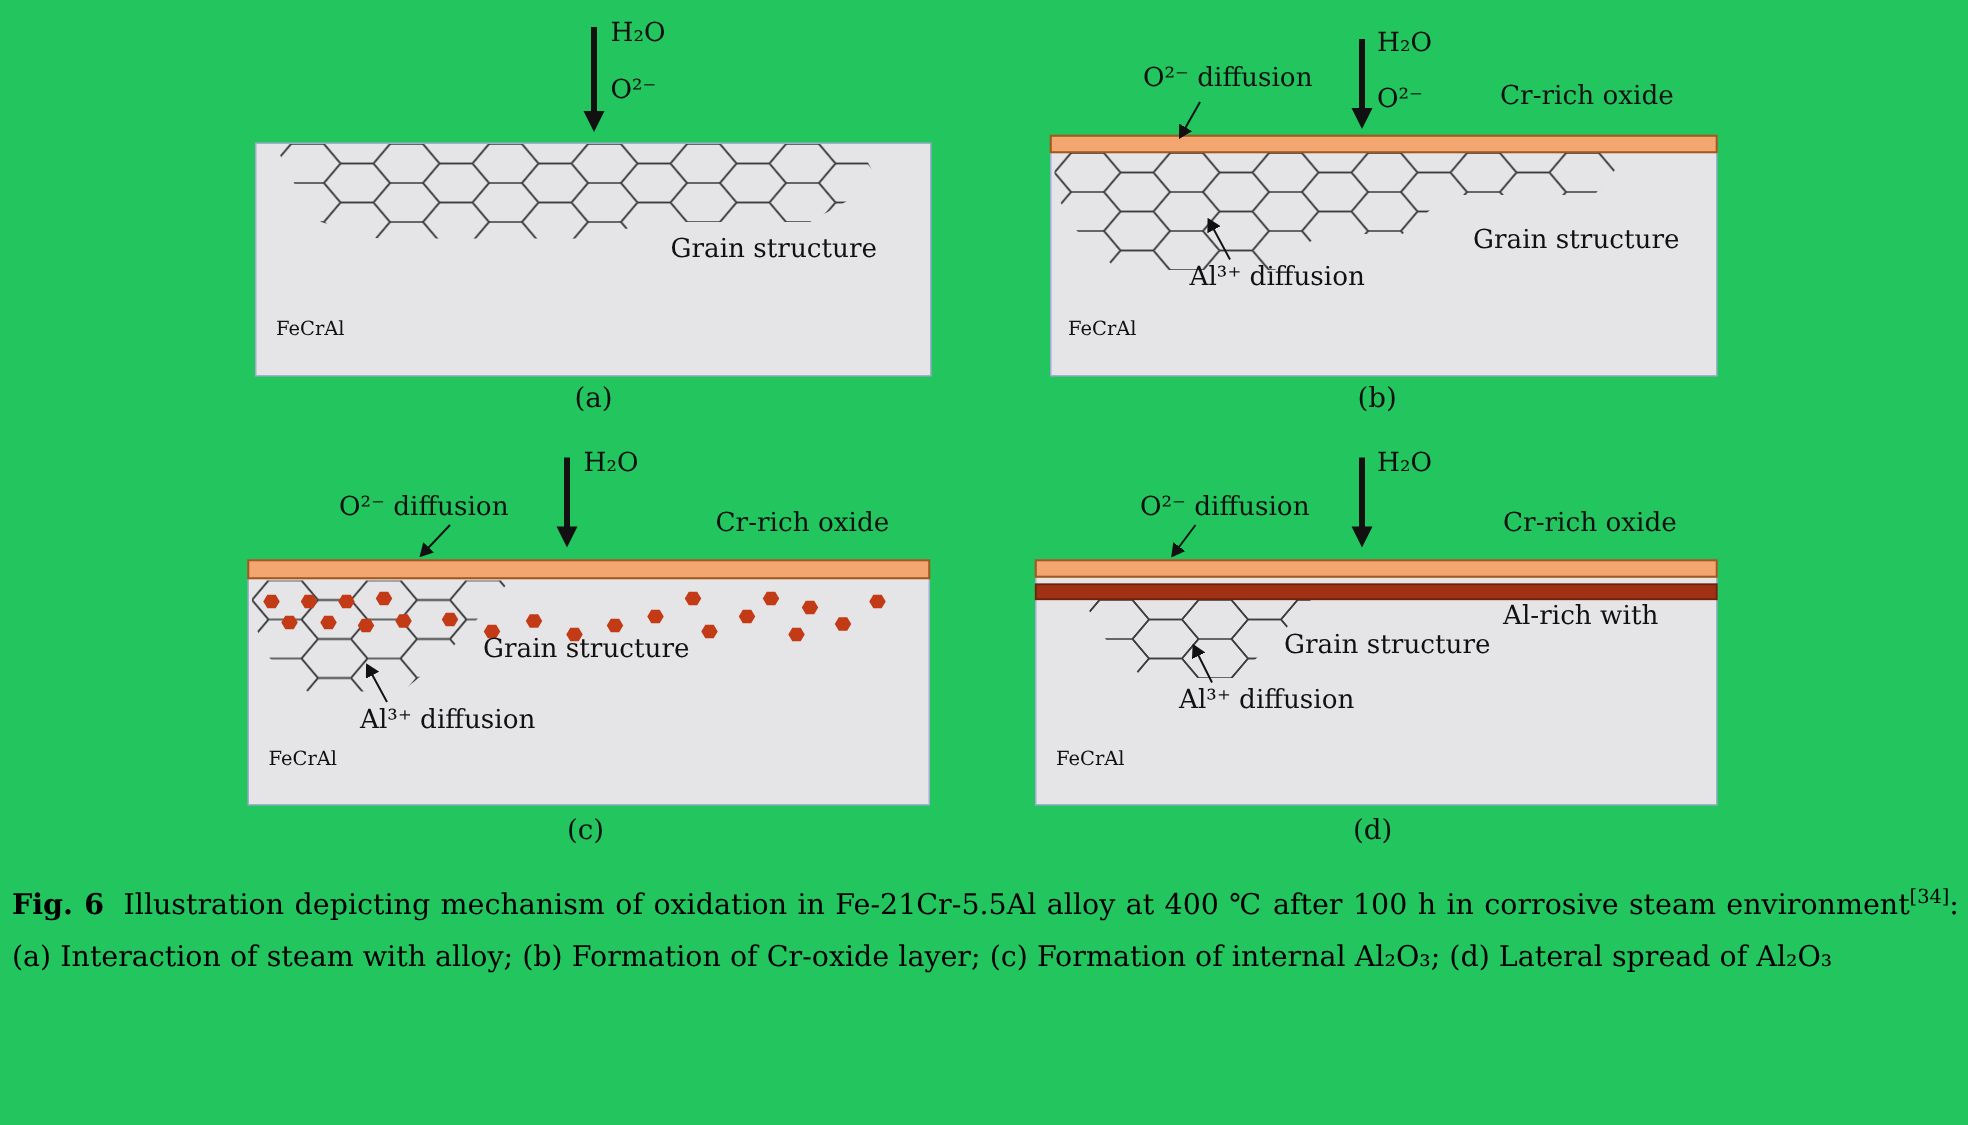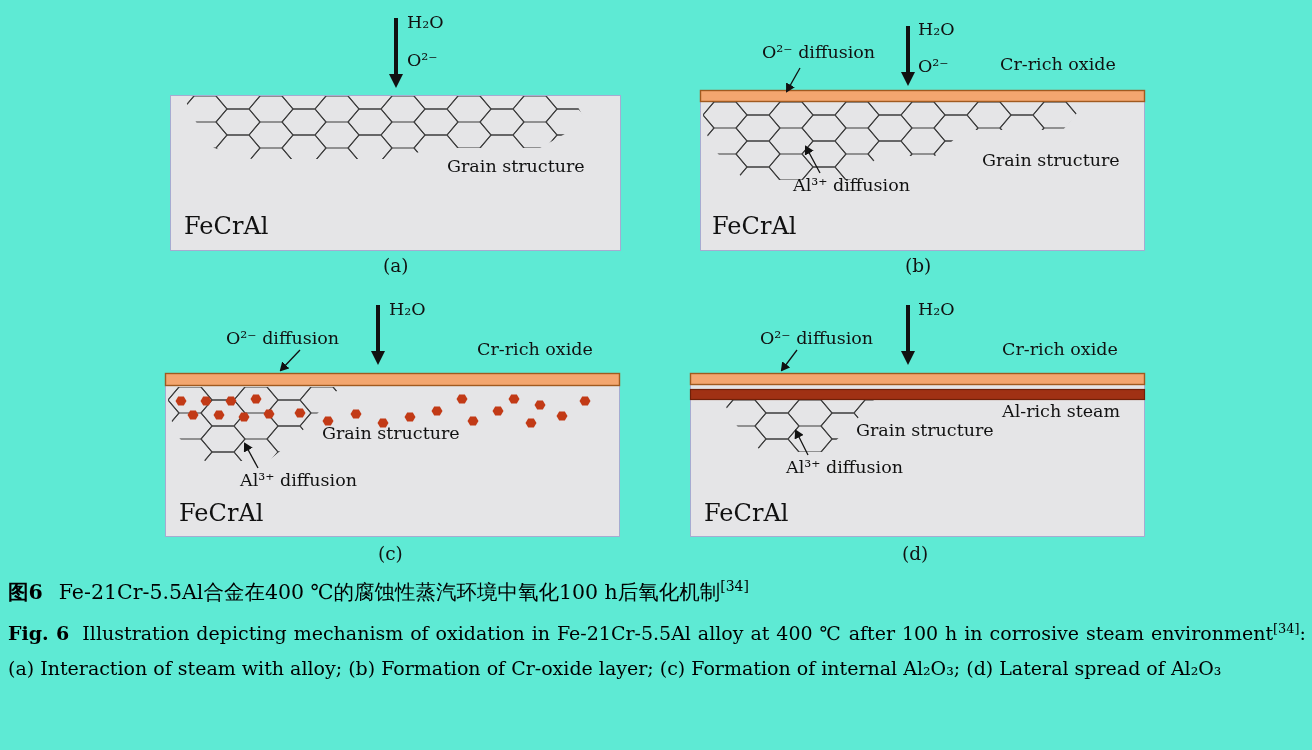--- a/index.html
+++ b/index.html
@@ -1,22 +1,22 @@
 <!DOCTYPE html>
 <html><head>
 <meta charset="utf-8">
 <style>
   html,body{margin:0;padding:0;background:#ffffff;}
   .page{
-    position:relative;width:1312px;height:750px;background:#5eead4;overflow:hidden;
+    position:relative;width:1312px;height:750px;background:#22c55e;overflow:hidden;
     font-family:"DejaVu Serif","Liberation Serif",serif;color:#111;
   }
   .art{position:absolute;left:0;top:0;}
   .lbl{position:absolute;font-size:17.5px;line-height:1.15;white-space:nowrap;color:#111;}
-  .alloy{font-size:24px;}
+  .alloy{font-size:13px;}
   .plbl{position:absolute;font-size:18.5px;color:#111;}
   .cap{position:absolute;left:8px;top:577px;width:1298px;color:#000;}
   .cap-zh{font-size:20.5px;line-height:30px;}
   .cap-zh .zh-label{font-weight:bold;margin-right:16px;}
   .cap-en{font-size:19px;line-height:35px;text-align:justify;margin-top:9px;}
   .cap-en .en-label{font-weight:bold;margin-right:13px;}
   sup{font-size:0.68em;line-height:0;}
 </style>
 </head>
 <body>
@@ -157,28 +157,25 @@
   <div class="lbl" style="left:389px;top:299px">H₂O</div>
   <div class="lbl" style="left:477px;top:339px">Cr-rich oxide</div>
   <div class="lbl" style="left:322px;top:423px">Grain structure</div>
   <div class="lbl" style="left:240px;top:470px">Al³⁺ diffusion</div>
   <div class="lbl alloy" style="left:179px;top:500px">FeCrAl</div>
   <div class="plbl" style="left:378px;top:543px">(c)</div>
 
   <div class="lbl" style="left:760px;top:328px">O²⁻ diffusion</div>
   <div class="lbl" style="left:918px;top:299px">H₂O</div>
   <div class="lbl" style="left:1002px;top:339px">Cr-rich oxide</div>
-  <div class="lbl" style="left:1002px;top:401px">Al-rich steam</div>
+  <div class="lbl" style="left:1002px;top:401px">Al-rich with</div>
   <div class="lbl" style="left:856px;top:420px">Grain structure</div>
   <div class="lbl" style="left:786px;top:457px">Al³⁺ diffusion</div>
   <div class="lbl alloy" style="left:704px;top:500px">FeCrAl</div>
   <div class="plbl" style="left:902px;top:543px">(d)</div>
 
   <div class="cap">
-    <div class="cap-zh">
-      <span class="zh-label">图6</span><span>Fe-21Cr-5.5Al合金在400 ℃的腐蚀性蒸汽环境中氧化100 h后氧化机制</span><sup>[34]</sup>
-    </div>
     <div class="cap-en">
       <span class="en-label">Fig. 6</span><span>Illustration depicting mechanism of oxidation in Fe-21Cr-5.5Al alloy at 400 ℃ after 100 h in corrosive steam environment</span><sup>[34]</sup><span>: (a) Interaction of steam with alloy; (b) Formation of Cr-oxide layer; (c) Formation of internal Al₂O₃; (d) Lateral spread of Al₂O₃</span>
     </div>
   </div>
 
 </div>
 
 </body></html>

